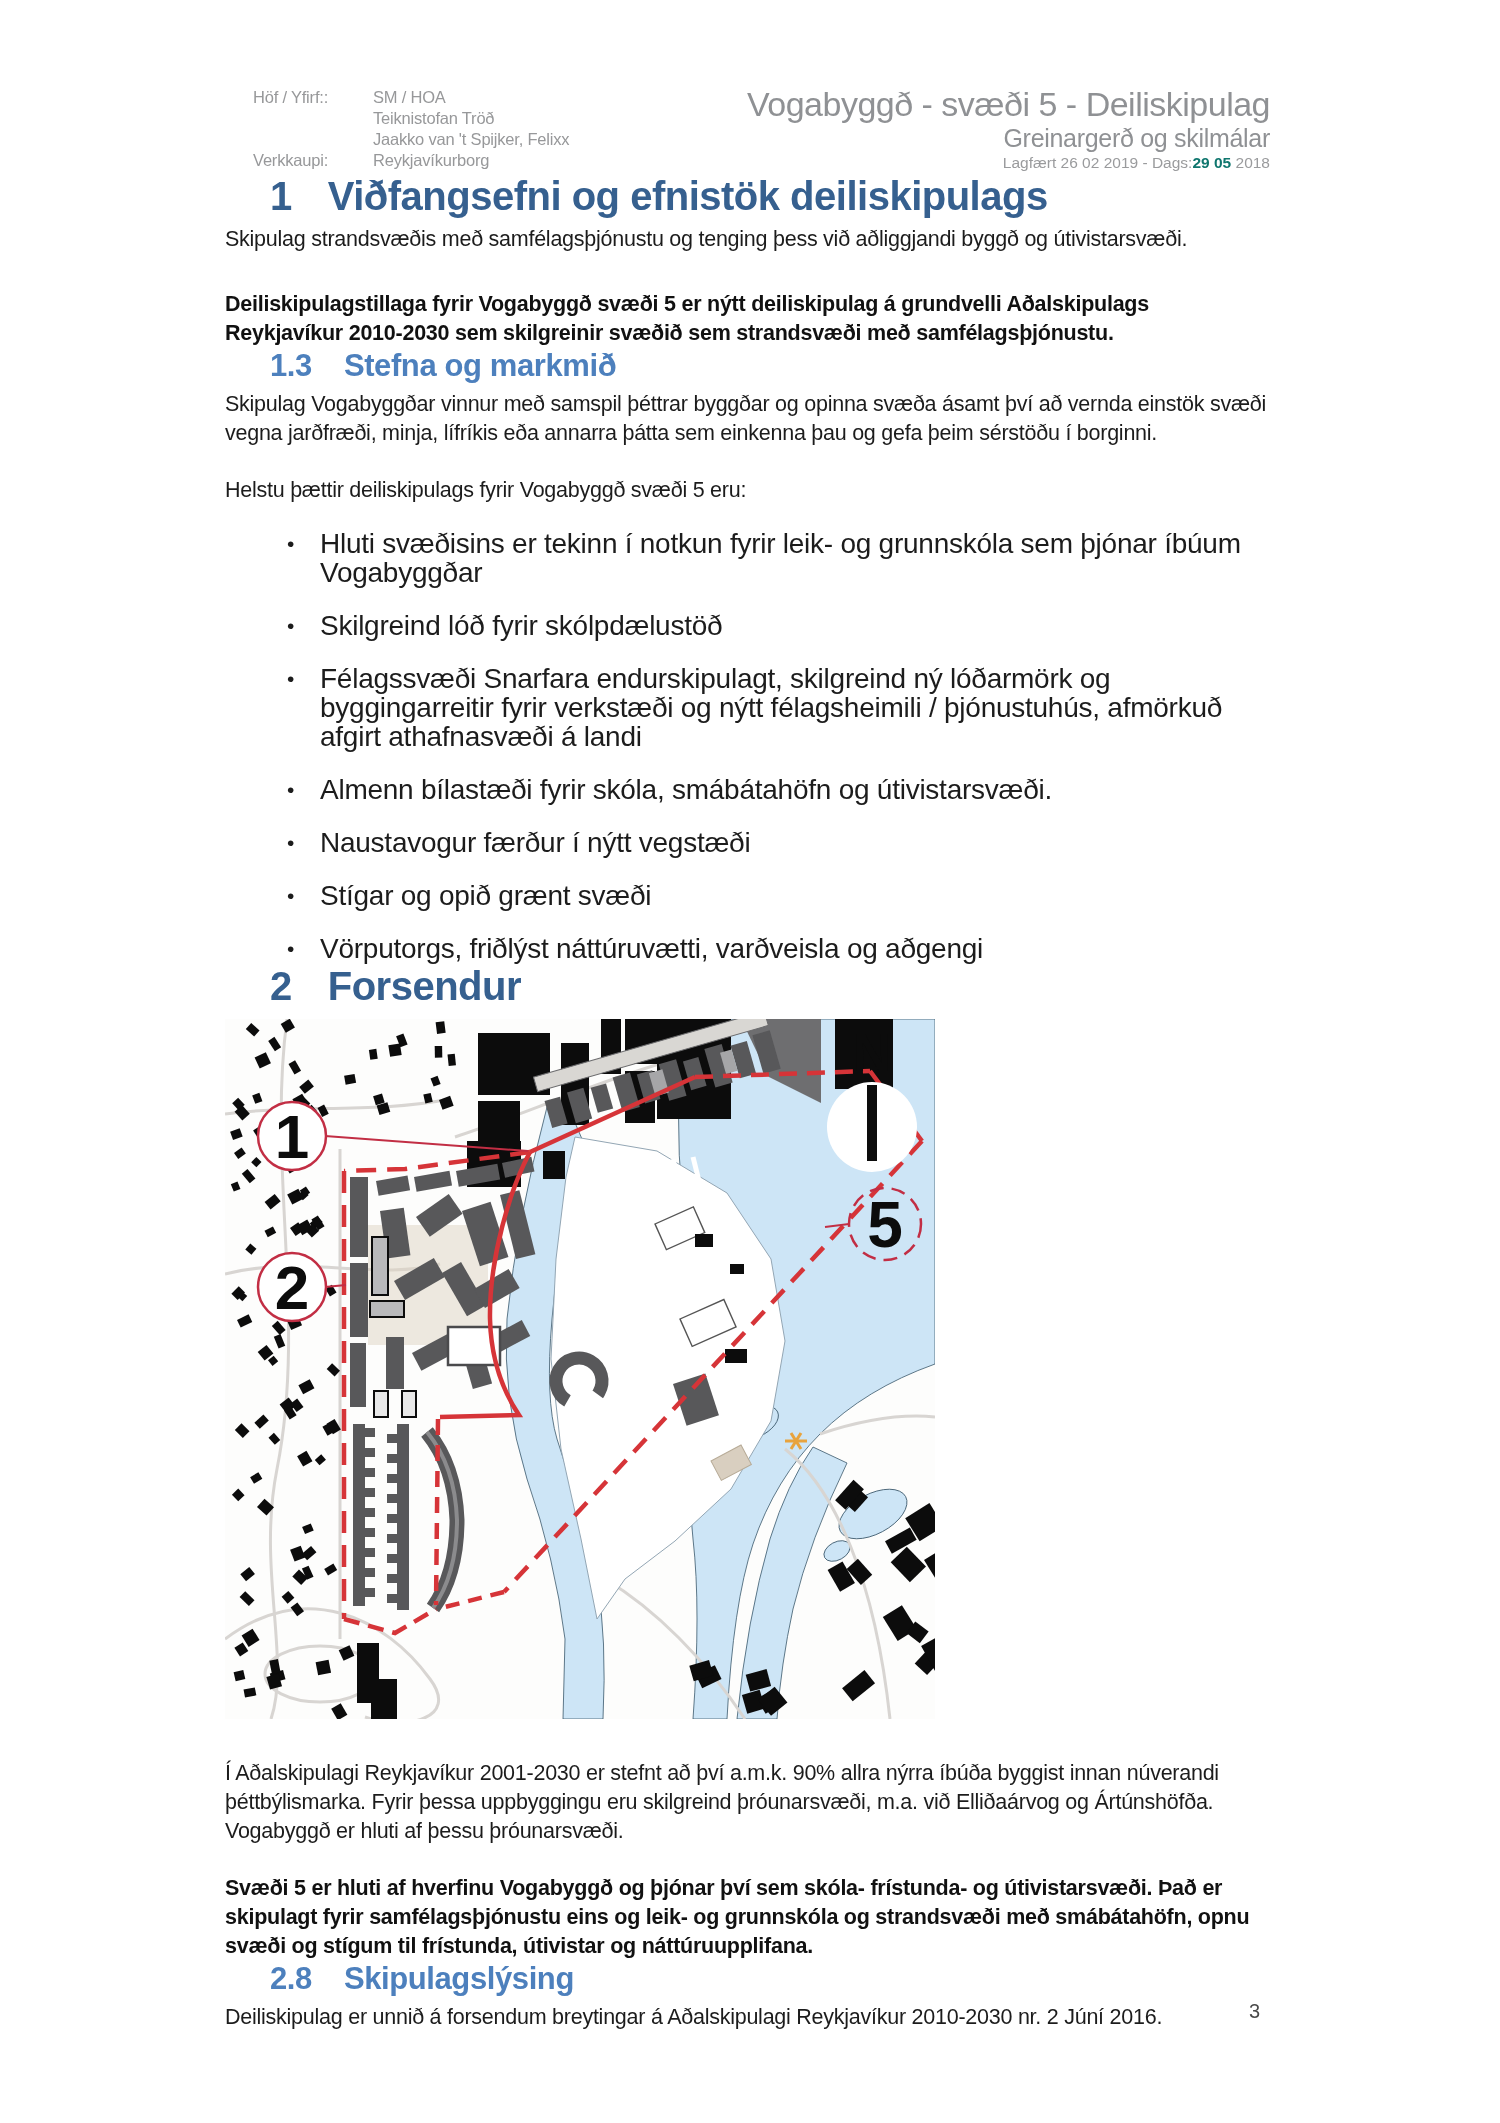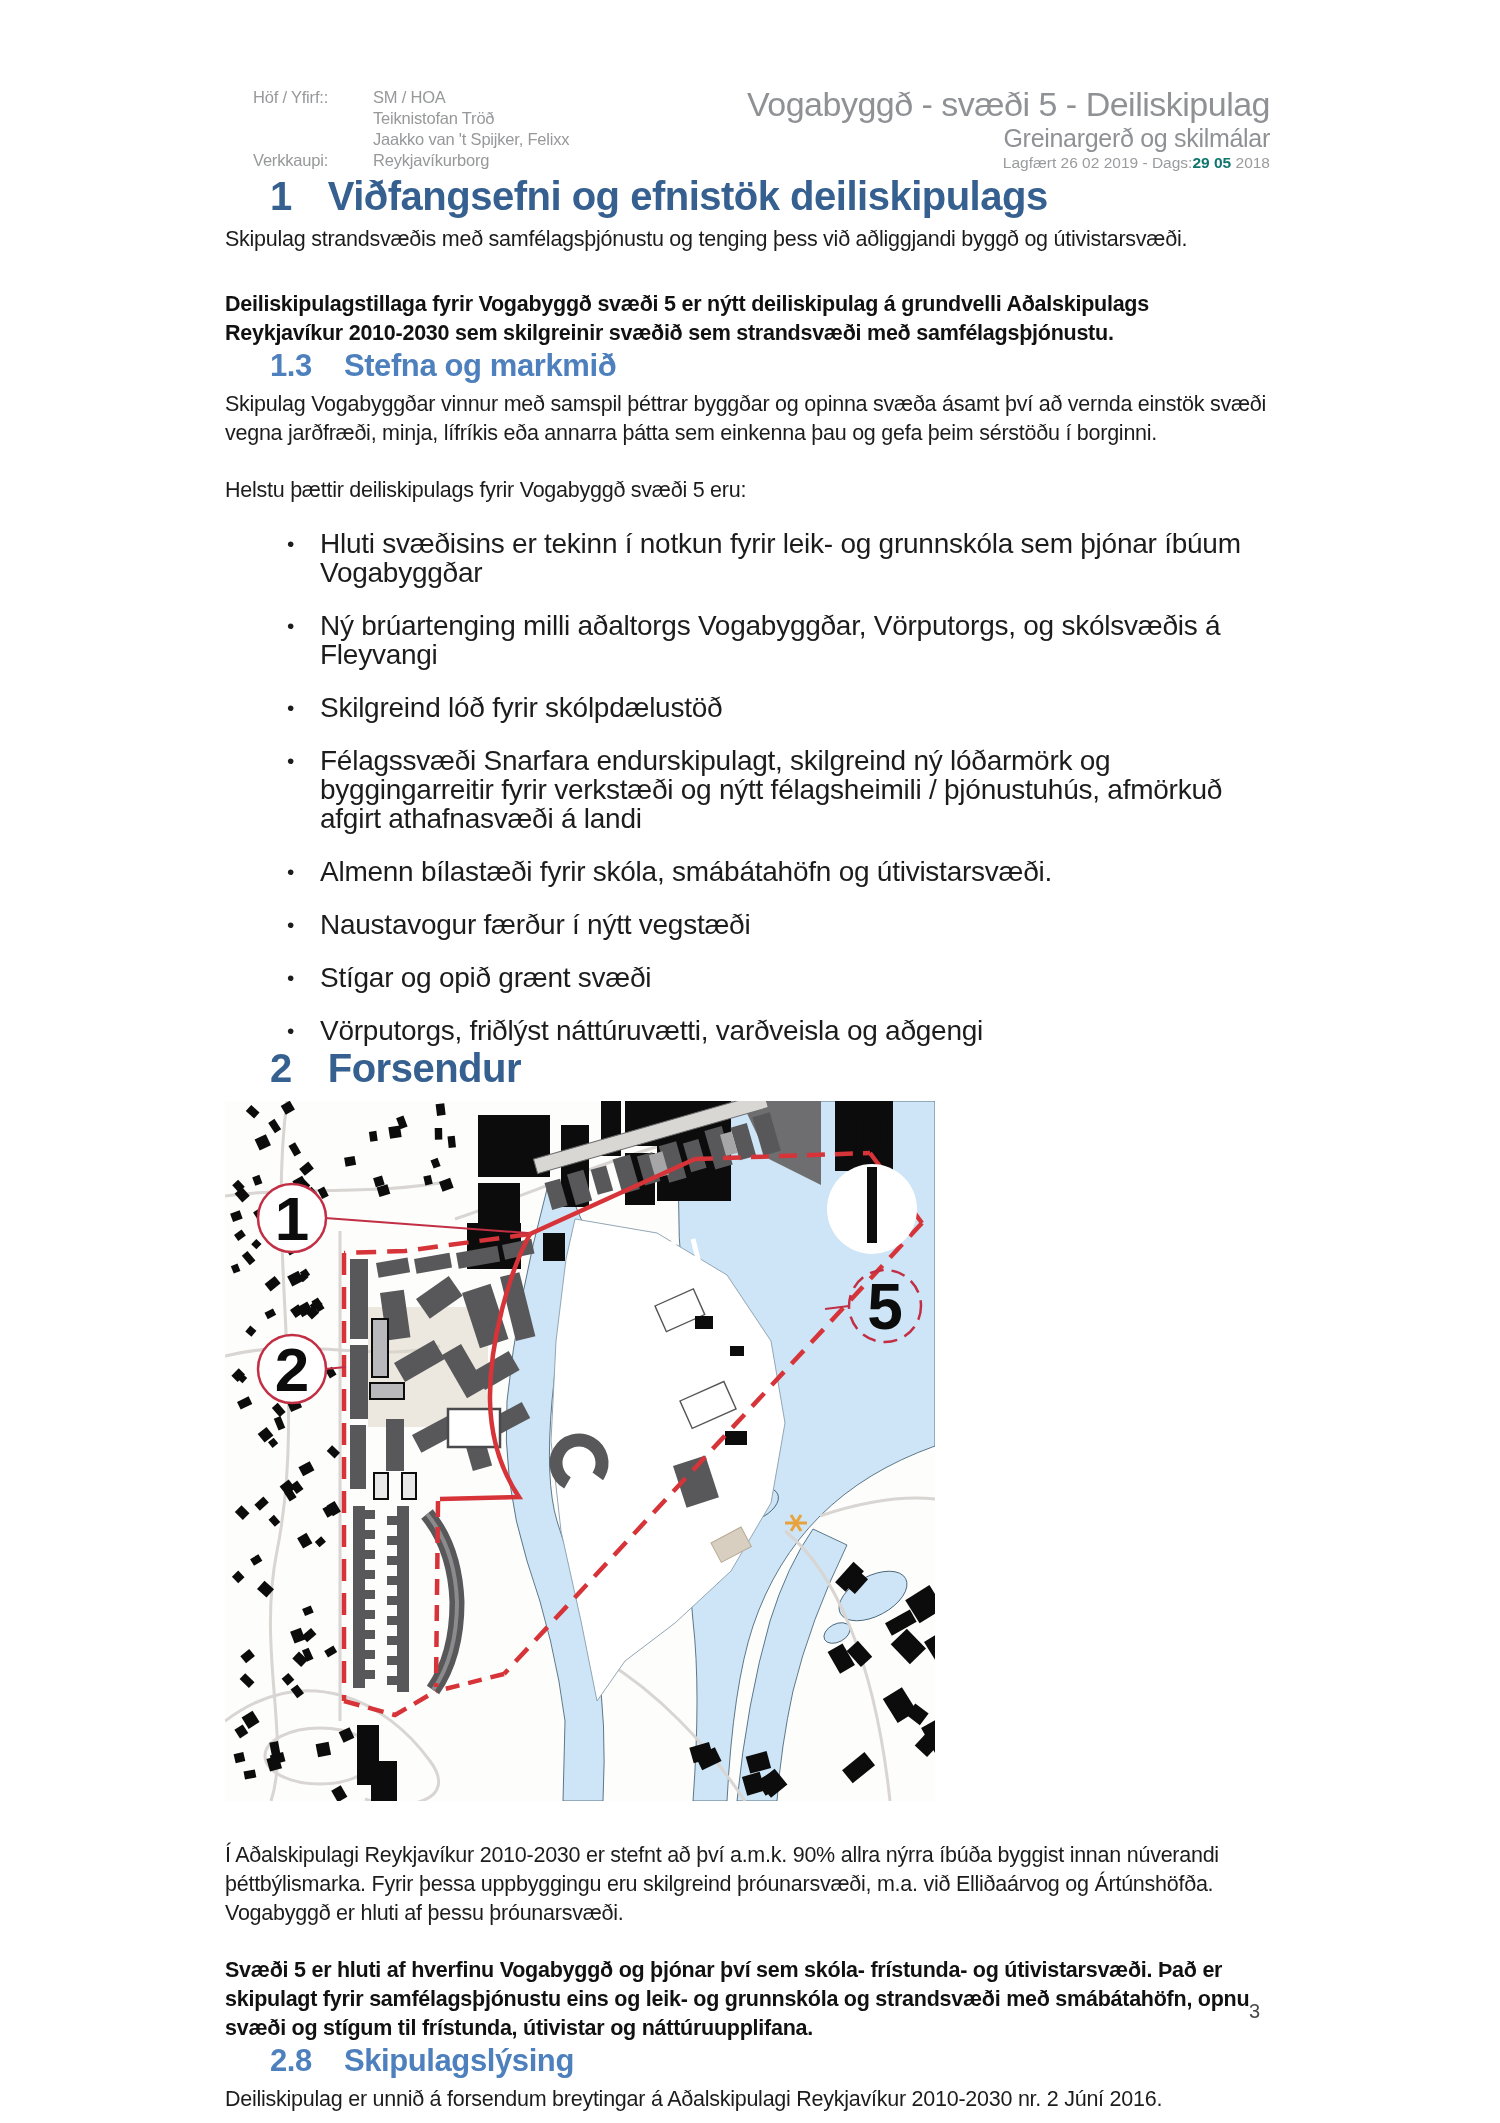--- a/index.html
+++ b/index.html
@@ -73,21 +73,20 @@
     <p class="b mt24">Deiliskipulagstillaga fyrir Vogabyggð svæði 5 er nýtt deiliskipulag á grundvelli Aðalskipulags Reykjavíkur 2010-2030 sem skilgreinir svæðið sem strandsvæði með samfélagsþjónustu.</p>
 
     <h2 class="sec mt28">
       <span>1.3</span>
       <span>Stefna og markmið</span>
     </h2>
     <p class="mt6">Skipulag Vogabyggðar vinnur með samspil þéttrar byggðar og opinna svæða ásamt því að vernda einstök svæði vegna jarðfræði, minja, lífríkis eða annarra þátta sem einkenna þau og gefa þeim sérstöðu í borginni.</p>
     <p class="mt28">Helstu þættir deiliskipulags fyrir Vogabyggð svæði 5 eru:</p>
     <ul class="blt">
       <li>Hluti svæðisins er tekinn í notkun fyrir leik- og grunnskóla sem þjónar íbúum Vogabyggðar</li>
-      <li>Ný brúartenging milli aðaltorgs Vogabyggðar, Vörputorgs, og skólsvæðis á Fleyvangi</li>
       <li>Skilgreind lóð fyrir skólpdælustöð</li>
       <li>Félagssvæði Snarfara endurskipulagt, skilgreind ný lóðarmörk og byggingarreitir fyrir verkstæði og nýtt félagsheimili / þjónustuhús, afmörkuð afgirt athafnasvæði á landi</li>
       <li>Almenn bílastæði fyrir skóla, smábátahöfn og útivistarsvæði.</li>
       <li>Naustavogur færður í nýtt vegstæði</li>
       <li>Stígar og opið grænt svæði</li>
       <li>Vörputorgs, friðlýst náttúruvætti, varðveisla og aðgengi</li>
     </ul>
 
     <h1 class="sec mt48">
       <span>2</span>
@@ -379,21 +378,21 @@
         </g>
 
         <g>
           <circle cx="647" cy="108" r="45" fill="#ffffff"></circle>
           <rect x="642" y="66" width="10" height="76" fill="#0c0c0c"></rect>
           <text x="647" y="52" font-size="54" font-weight="bold" text-anchor="middle" font-family="Liberation Sans, DejaVu Sans, sans-serif" fill="#0c0c0c">N</text>
         </g>
       </svg>
     </div>
 
-    <p class="mt40">Í Aðalskipulagi Reykjavíkur 2010-2030 er stefnt að því a.m.k. 90% allra nýrra íbúða byggist innan núverandi þéttbýlismarka. Fyrir þessa uppbyggingu eru skilgreind þróunarsvæði, m.a. við Elliðaárvog og Ártúnshöfða. Vogabyggð er hluti af þessu þróunarsvæði.</p>
+    <p class="mt40">Í Aðalskipulagi Reykjavíkur 2001-2030 er stefnt að því a.m.k. 90% allra nýrra íbúða byggist innan núverandi þéttbýlismarka. Fyrir þessa uppbyggingu eru skilgreind þróunarsvæði, m.a. við Elliðaárvog og Ártúnshöfða. Vogabyggð er hluti af þessu þróunarsvæði.</p>
     <p class="b mt28">Svæði 5 er hluti af hverfinu Vogabyggð og þjónar því sem skóla- frístunda- og útivistarsvæði. Það er skipulagt fyrir samfélagsþjónustu eins og leik- og grunnskóla og strandsvæði með smábátahöfn, opnu svæði og stígum til frístunda, útivistar og náttúruupplifana.</p>
 
     <h2 class="sec mt26">
       <span>2.8</span>
       <span>Skipulagslýsing</span>
     </h2>
     <p class="mt6">Deiliskipulag er unnið á forsendum breytingar á Aðalskipulagi Reykjavíkur 2010-2030 nr. 2 Júní 2016.</p>
   </div>
 
   <div class="page-num">3</div>

